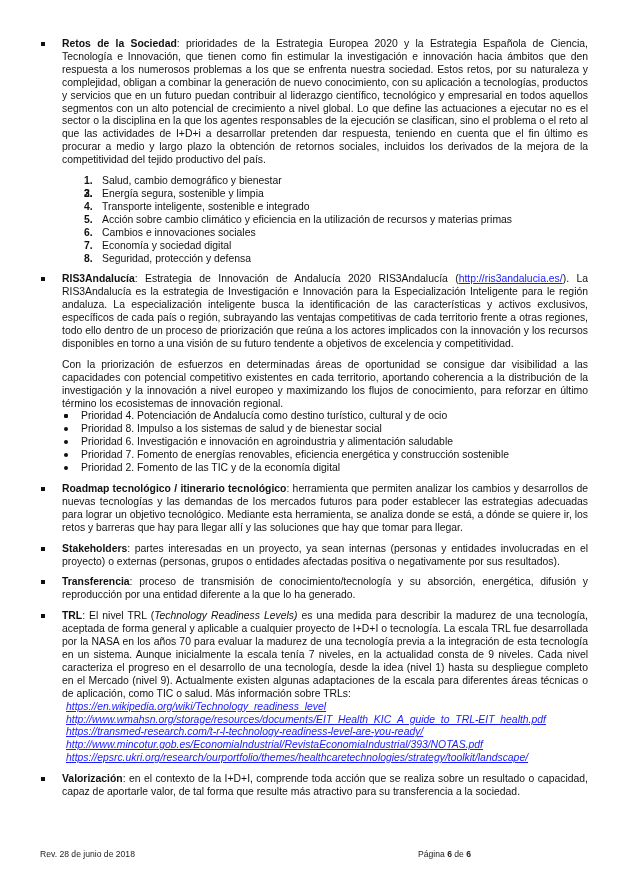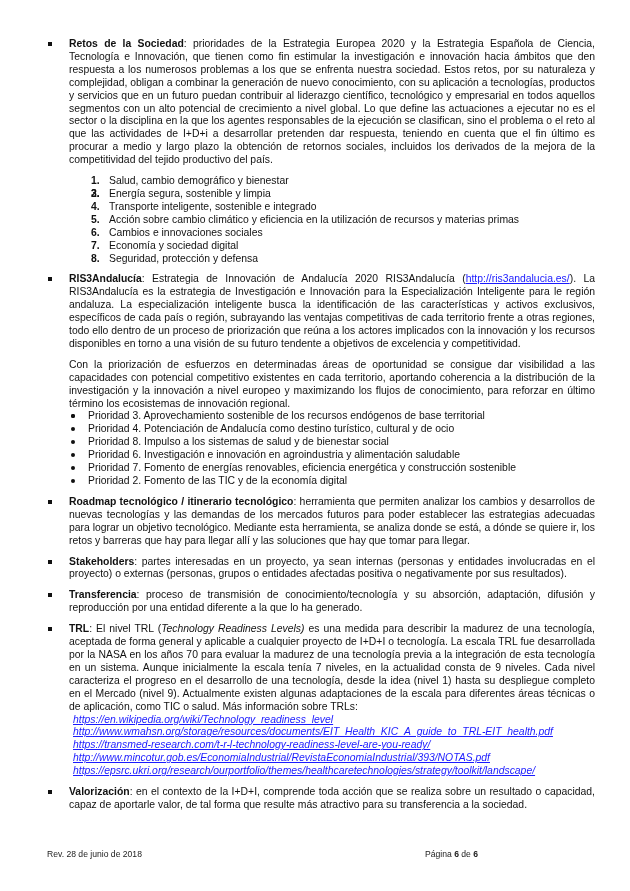--- a/index.html
+++ b/index.html
@@ -1,18 +1,18 @@
 <!DOCTYPE html>
 <html><head>
 <meta charset="utf-8">
 <style>
   html, body { margin: 0; padding: 0; background: #ffffff; }
   body { width: 630px; height: 891px; position: relative; overflow: hidden;
          font-family: "Liberation Sans", sans-serif; color: #111; font-size: 10.4px; line-height: 12.9px; }
-  .page { position: absolute; left: 0; top: 0; width: 528px; height: 891px; margin-left: 7px; }
+  .page { position: absolute; left: 0; top: 0; width: 528px; height: 891px; }
   .content { position: absolute; left: 40px; top: 38px; width: 548px; }
   .item { position: relative; padding-left: 22px; margin-bottom: 8px; text-align: justify; }
   .item .sq { position: absolute; left: 1px; top: 4px; width: 4px; height: 4px; background: #111; }
   .item p { margin: 0; }
   .item p + p { margin-top: 8px; }
   b { font-weight: bold; }
   ol.num { list-style: none; margin: 8px 0 0 0; padding: 0 0 0 22px; }
   ol.num li { position: relative; padding-left: 18px; text-align: justify; }
   ol.num li .n { position: absolute; left: 0; top: 0; font-weight: bold; }
   .prio-title { margin-top: 8px; }
@@ -46,42 +46,42 @@
         <li><span class="n">8.</span><span>Seguridad, protección y defensa</span></li>
       </ol>
     </div>
 
     <div class="item">
       <span class="sq"></span>
       <p><b>RIS3Andalucía</b><span>: Estrategia de Innovación de Andalucía 2020 RIS3Andalucía (</span><a class="lnk">http://ris3andalucia.es/</a><span>). La RIS3Andalucía es la estrategia de Investigación e Innovación para la Especialización Inteligente para le región andaluza. La especialización inteligente busca la identificación de las características y activos exclusivos, específicos de cada país o región, subrayando las ventajas competitivas de cada territorio frente a otras regiones, todo ello dentro de un proceso de priorización que reúna a los actores implicados con la innovación y los recursos disponibles en torno a una visión de su futuro tendente a objetivos de excelencia y competitividad.</span></p>
       <p>Con la priorización de esfuerzos en determinadas áreas de oportunidad se consigue dar visibilidad a las capacidades con potencial competitivo existentes en cada territorio, aportando coherencia a la distribución de la investigación y la innovación a nivel europeo y maximizando los flujos de conocimiento, para reforzar en último término los ecosistemas de innovación regional.</p>
       <ul class="dots">
         <li><span class="dot"></span></li>
-        <li><span class="dot"></span><span>Prioridad 3. Aprovechamiento sostenible de los recursos endógenos de base territorial</span></li>
+        <li><span class="dot"></span></li>
         <li><span class="dot"></span><span>Prioridad 4. Potenciación de Andalucía como destino turístico, cultural y de ocio</span></li>
         <li><span class="dot"></span><span>Prioridad 8. Impulso a los sistemas de salud y de bienestar social</span></li>
         <li><span class="dot"></span><span>Prioridad 6. Investigación e innovación en agroindustria y alimentación saludable</span></li>
         <li><span class="dot"></span><span>Prioridad 7. Fomento de energías renovables, eficiencia energética y construcción sostenible</span></li>
         <li><span class="dot"></span><span>Prioridad 2. Fomento de las TIC y de la economía digital</span></li>
       </ul>
     </div>
 
     <div class="item">
       <span class="sq"></span>
       <p><b>Roadmap tecnológico / itinerario tecnológico</b><span>: herramienta que permiten analizar los cambios y desarrollos de nuevas tecnologías y las demandas de los mercados futuros para poder establecer las estrategias adecuadas para lograr un objetivo tecnológico. Mediante esta herramienta, se analiza donde se está, a dónde se quiere ir, los retos y barreras que hay para llegar allí y las soluciones que hay que tomar para llegar.</span></p>
     </div>
 
     <div class="item">
       <span class="sq"></span>
       <p><b>Stakeholders</b><span>: partes interesadas en un proyecto, ya sean internas (personas y entidades involucradas en el proyecto) o externas (personas, grupos o entidades afectadas positiva o negativamente por sus resultados).</span></p>
     </div>
 
     <div class="item">
       <span class="sq"></span>
-      <p><b>Transferencia</b><span>: proceso de transmisión de conocimiento/tecnología y su absorción, adaptación, difusión y reproducción por una entidad diferente a la que lo ha generado.</span></p>
+      <p><b>Transferencia</b><span>: proceso de transmisión de conocimiento/tecnología y su absorción, energética, difusión y reproducción por una entidad diferente a la que lo ha generado.</span></p>
     </div>
 
     <div class="item">
       <span class="sq"></span>
       <p><b>TRL</b><span>: El nivel TRL (</span><i>Technology Readiness Levels)</i><span> es una medida para describir la madurez de una tecnología, aceptada de forma general y aplicable a cualquier proyecto de I+D+I o tecnología. La escala TRL fue desarrollada por la NASA en los años 70 para evaluar la madurez de una tecnología previa a la integración de esta tecnología en un sistema. Aunque inicialmente la escala tenía 7 niveles, en la actualidad consta de 9 niveles. Cada nivel caracteriza el progreso en el desarrollo de una tecnología, desde la idea (nivel 1) hasta su despliegue completo en el Mercado (nivel 9). Actualmente existen algunas adaptaciones de la escala para diferentes áreas técnicas o de aplicación, como TIC o salud. Más información sobre TRLs:</span></p>
       <div class="links">
         <a>https://en.wikipedia.org/wiki/Technology_readiness_level</a>
         <a>http://www.wmahsn.org/storage/resources/documents/EIT_Health_KIC_A_guide_to_TRL-EIT_health.pdf</a>
         <a>https://transmed-research.com/t-r-l-technology-readiness-level-are-you-ready/</a>
         <a>http://www.mincotur.gob.es/EconomiaIndustrial/RevistaEconomiaIndustrial/393/NOTAS.pdf</a>

